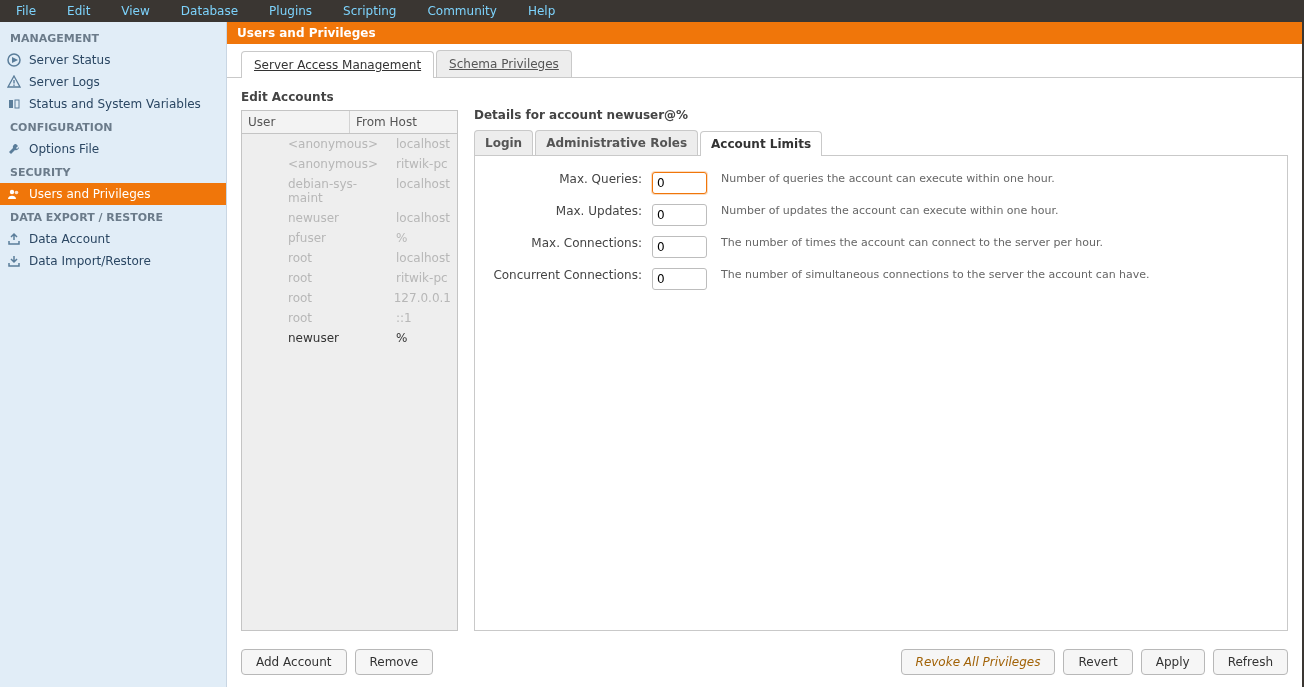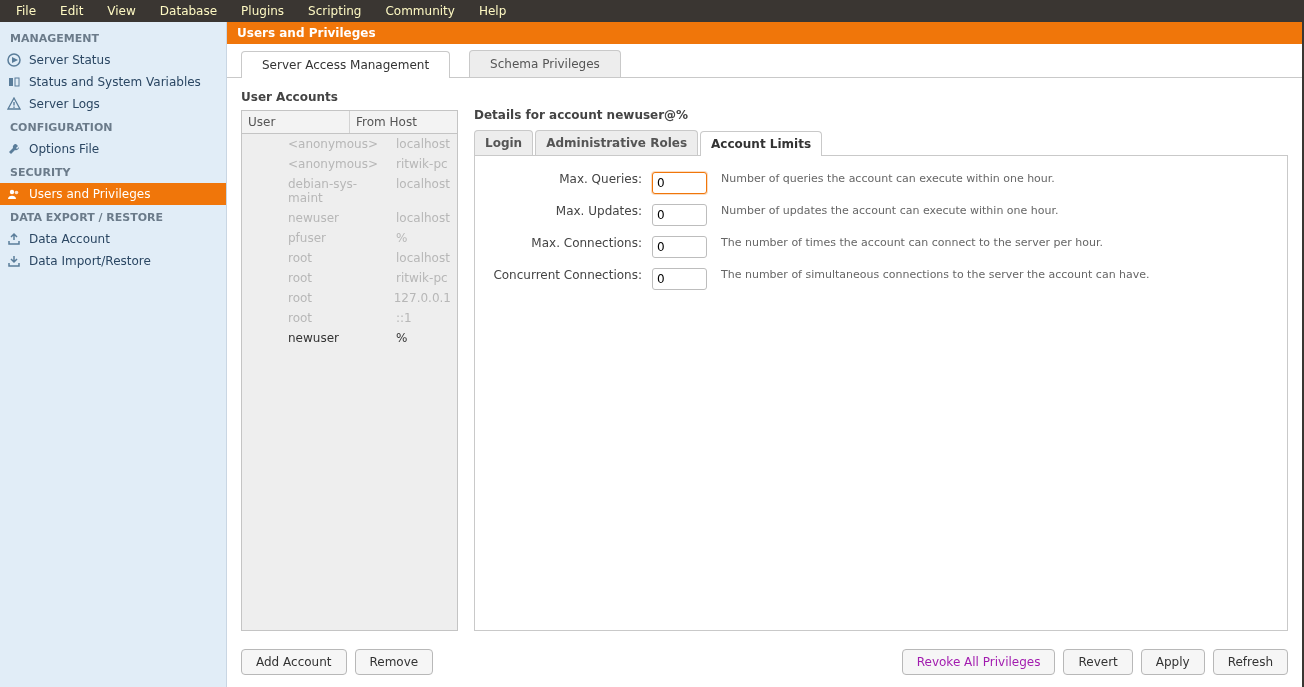--- a/index.html
+++ b/index.html
@@ -1,32 +1,32 @@
 <!DOCTYPE html>
 <html><head>
 <meta charset="utf-8">
 <style>
   * { box-sizing: border-box; }
   html, body { margin:0; padding:0; height:100%; font-family: "DejaVu Sans","Liberation Sans",sans-serif; font-size:12px; color:#3c3c3c; }
   body { background:#ffffff; display:flex; flex-direction:column; width:1304px; height:687px; overflow:hidden; border-right:2px solid #3a3632;}
-  .menubar { background:#3a3632; color:#fef9c3; height:22px; display:flex; align-items:center; padding:0 6px; gap:4px; }
+  .menubar { background:#3a3632; color:#7dd3fc; height:22px; display:flex; align-items:center; padding:0 6px; gap:11px; }
   .menubar .mitem { padding:2px 10px; cursor:default; }
   .app { flex:1; display:flex; min-height:0; }
   
   .sidebar { width:227px; background:#e1edf7; border-right:1px solid #c9d6e3; display:flex; flex-direction:column; padding-top:4px; }
   .side-group { color:#6b7b8a; font-weight:bold; font-size:11px; padding:6px 10px 4px 10px; }
   .side-item { display:flex; align-items:center; gap:7px; padding:3px 8px 3px 22px; color:#2b4763; cursor:default; }
   .side-item .icon { width:16px; height:16px; display:flex; align-items:center; justify-content:center; margin-left:-16px; }
   .side-item.selected { background:#f0760a; color:#ffffff; }
   .side-item.selected .ilabel { color:#fff; }
   
   .main { flex:1; display:flex; flex-direction:column; min-width:0; }
   .title-strip { background:#f0760a; color:#fff; font-weight:bold; padding:4px 10px; }
   .tabs-outer { display:flex; padding:6px 8px 0 14px; border-bottom:1px solid #c9c9c9; gap:0; }
-  .tab { padding:6px 20px; border:1px solid #c9c9c9; border-bottom:none; background:#ededed; color:#555; border-top-left-radius:4px; border-top-right-radius:4px; margin-right:19px; cursor:default;}
+  .tab { padding:6px 12px; border:1px solid #c9c9c9; border-bottom:none; background:#ededed; color:#555; border-top-left-radius:4px; border-top-right-radius:4px; margin-right:2px; cursor:default;text-decoration:underline;}
   .tab.active { background:#fff; position:relative; top:1px; color:#333;}
   .content { flex:1; display:flex; padding:12px 14px 10px 14px; gap:16px; min-height:0; }
   .accounts { width:217px; display:flex; flex-direction:column; }
   .accounts h3 { margin:0 0 6px 0; font-size:12px; font-weight:bold; color:#444; }
   .grid { flex:1; border:1px solid #c4c4c4; background:#eeeeee; display:flex; flex-direction:column; overflow:hidden; }
   .ghead { display:flex; background:#f3f3f3; border-bottom:1px solid #c4c4c4; }
   .ghead div { padding:4px 6px; color:#555; }
   .ghead .c1 { width:108px; border-right:1px solid #d3d3d3;}
   .ghead .c2 { flex:1; }
   .gbody { flex:1; overflow:auto; background:#eeeeee;margin-left:40px; }
@@ -45,21 +45,21 @@
   .frow { display:flex; align-items:flex-start; margin-bottom:10px; }
   .frow .flabel { width:165px; text-align:right; padding-right:10px; color:#444; }
   .frow input { width:55px; padding:3px 4px; border:1px solid #bdbdbd; border-radius:3px; font-family:inherit; font-size:12px; }
   .frow input.focused { border:1px solid #f0760a; outline:none; box-shadow:0 0 0 1px rgba(240,118,10,.25);}
   .frow .fhint { margin-left:14px; color:#666; font-size:11px; }
   .footer { display:flex; padding:8px 14px 12px 14px; align-items:center;gap:12px; }
   .footer .left { display:flex; gap:8px; }
   .footer .spacer { flex:1; }
   .footer .right { display:flex; gap:8px; }
   button.btn { padding:5px 14px; border:1px solid #b8b8b8; background:#f6f6f6; border-radius:4px; font-family:inherit; font-size:12px; color:#333; cursor:default;}
-  button.btn:disabled { color:#a21caf; }
+  button.btn:disabled { color:#a16207;font-style:italic; }
   svg { display:block; }
 </style>
 </head>
 <body>
 
 <div class="menubar" id="menubar">
     <div class="mitem">File</div>
     <div class="mitem">Edit</div>
     <div class="mitem">View</div>
     <div class="mitem">Database</div>
@@ -78,36 +78,36 @@
           <svg width="14" height="14" viewBox="0 0 14 14">
             <circle cx="7" cy="7" r="6" fill="none" stroke="#5a7d9a" stroke-width="1.5"></circle>
             <polygon points="5,4 11,7 5,10" fill="#5a7d9a"></polygon>
           </svg>
         </span>
         <span class="ilabel">Server Status</span>
       </div>
       <div class="side-item">
         <span class="icon">
           <svg width="14" height="14" viewBox="0 0 14 14">
-            <rect x="2" y="3" width="4" height="8" fill="#5a7d9a"></rect>
-            <rect x="8" y="3" width="4" height="8" fill="none" stroke="#5a7d9a"></rect>
-          </svg>
-        </span>
-        <span class="ilabel">Status and System Variables</span>
-      </div>
-      <div class="side-item">
-        <span class="icon">
-          <svg width="14" height="14" viewBox="0 0 14 14">
             <polygon points="7,1 13,12 1,12" fill="none" stroke="#5a7d9a" stroke-width="1.3"></polygon>
             <rect x="6.3" y="5" width="1.4" height="3.5" fill="#5a7d9a"></rect>
             <rect x="6.3" y="9.5" width="1.4" height="1.4" fill="#5a7d9a"></rect>
           </svg>
         </span>
         <span class="ilabel">Server Logs</span>
       </div>
+      <div class="side-item">
+        <span class="icon">
+          <svg width="14" height="14" viewBox="0 0 14 14">
+            <rect x="2" y="3" width="4" height="8" fill="#5a7d9a"></rect>
+            <rect x="8" y="3" width="4" height="8" fill="none" stroke="#5a7d9a"></rect>
+          </svg>
+        </span>
+        <span class="ilabel">Status and System Variables</span>
+      </div>
       <div class="side-group">CONFIGURATION</div>
       <div class="side-item">
         <span class="icon">
           <svg width="14" height="14" viewBox="0 0 14 14">
             <path d="M9 2a3 3 0 0 0-3 4L2 10l2 2 4-4a3 3 0 0 0 4-3l-2 2-1-1 2-2z" fill="#5a7d9a"></path>
           </svg>
         </span>
         <span class="ilabel">Options File</span>
       </div>
       <div class="side-group">SECURITY</div>
@@ -146,21 +146,21 @@
     <div class="title-strip">Users and Privileges</div>
 
     <div class="tabs-outer" id="outer-tabs">
         <div class="tab active">Server Access Management</div>
         <div class="tab">Schema Privileges</div>
       </div>
 
     <div class="content">
 
       <div class="accounts">
-        <h3>User Accounts</h3>
+        <h3>Edit Accounts</h3>
         <div class="grid">
           <div class="ghead">
             <div class="c1">User</div>
             <div class="c2">From Host</div>
           </div>
           <div class="gbody" id="gbody">
               <div class="grow dim">
                 <div class="c1">&lt;anonymous&gt;</div>
                 <div class="c2">localhost</div>
               </div>

